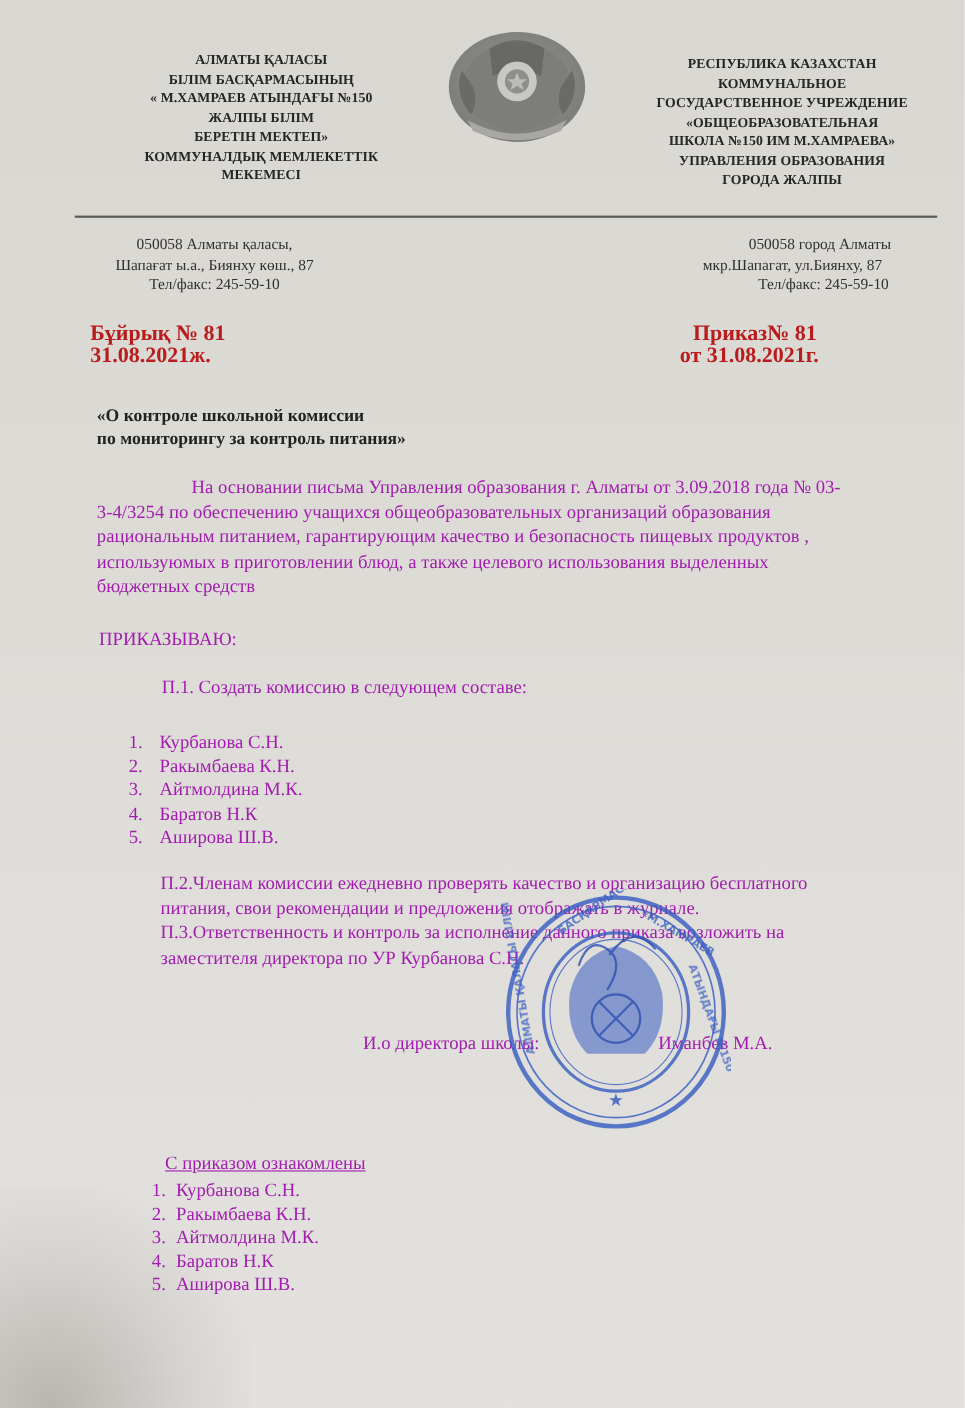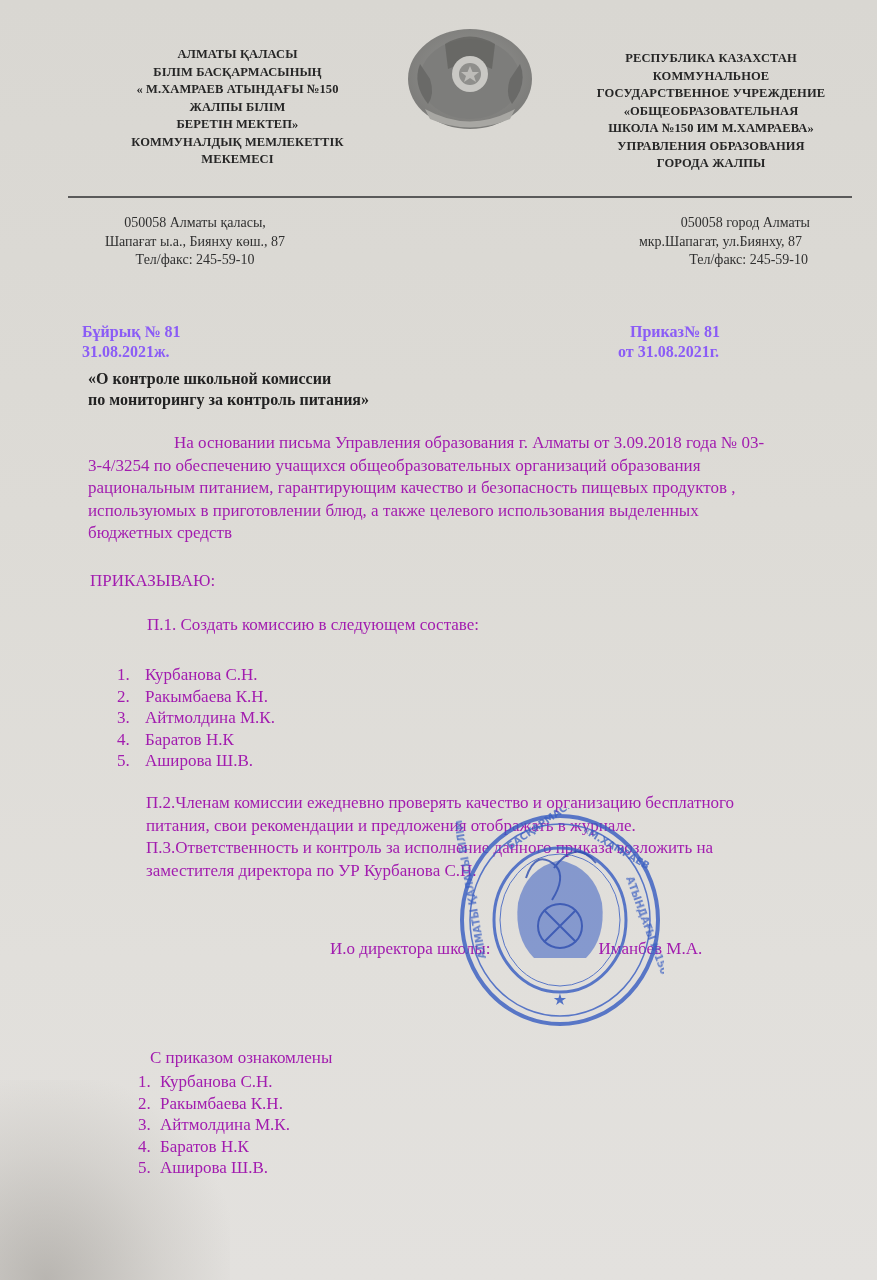--- a/index.html
+++ b/index.html
@@ -19,36 +19,36 @@
     font-weight:bold; font-size:12.5px; line-height:17.5px; text-align:center;
     color:#262626; letter-spacing:0.1px;
   }
   .hdr-left { left:85px; top:46px; width:305px; }
   .hdr-right { left:562px; top:50px; width:298px; }
   .emblem { left:400px; top:24px; width:140px; height:110px; }
   .rule { left:68px; top:196px; width:784px; height:2px; background:#5a5a5a; }
   .addr { font-size:14px; line-height:18.5px; text-align:center; color:#303030; }
   .addr-left { left:70px; top:214px; width:250px; }
   .addr-right { left:588px; top:214px; width:240px; text-align:right; }
-  .ordnum { font-weight:bold; font-size:16px; line-height:20px; color:#8b5cf6;margin-top:29px; }
+  .ordnum { font-weight:bold; font-size:20px; line-height:20px; color:#b91c1c; }
   .ord-left { left:82px; top:293px; }
   .ord-right { left:630px; top:293px; }
   .title { left:88px; top:368px; font-weight:bold; font-size:16px; line-height:21px; color:#222; }
   .body { font-size:17px; line-height:22.5px; color:#a21caf; }
   .para { left:88px; top:432px; width:780px; }
   .para .ind { display:inline-block; width:86px; }
   .prikaz { left:90px; top:570px; }
   .p1 { left:147px; top:614px; }
   .list { left:117px; top:664px; margin:0; padding:0; list-style:none; }
   .list li { height:21.5px; }
   .list .num { display:inline-block; width:28px; }
   .p2 { left:146px; top:792px; width:720px; }
   .sign { left:330px; top:938px; width:420px; }
   .sign .sp { display:inline-block; width:108px; }
-  .ack { left:150px; top:1047px; }
+  .ack { left:150px; top:1047px;text-decoration:underline; }
   .list2 { left:138px; top:1071px; margin:0; padding:0; list-style:none; }
   .list2 li { height:21.5px; }
   .list2 .num { display:inline-block; width:22px; }
   .stamp { left:456px; top:808px; width:208px; height:222px; }
 </style>
 </head>
 <body>
 
 <div class="shadow"></div>
 

